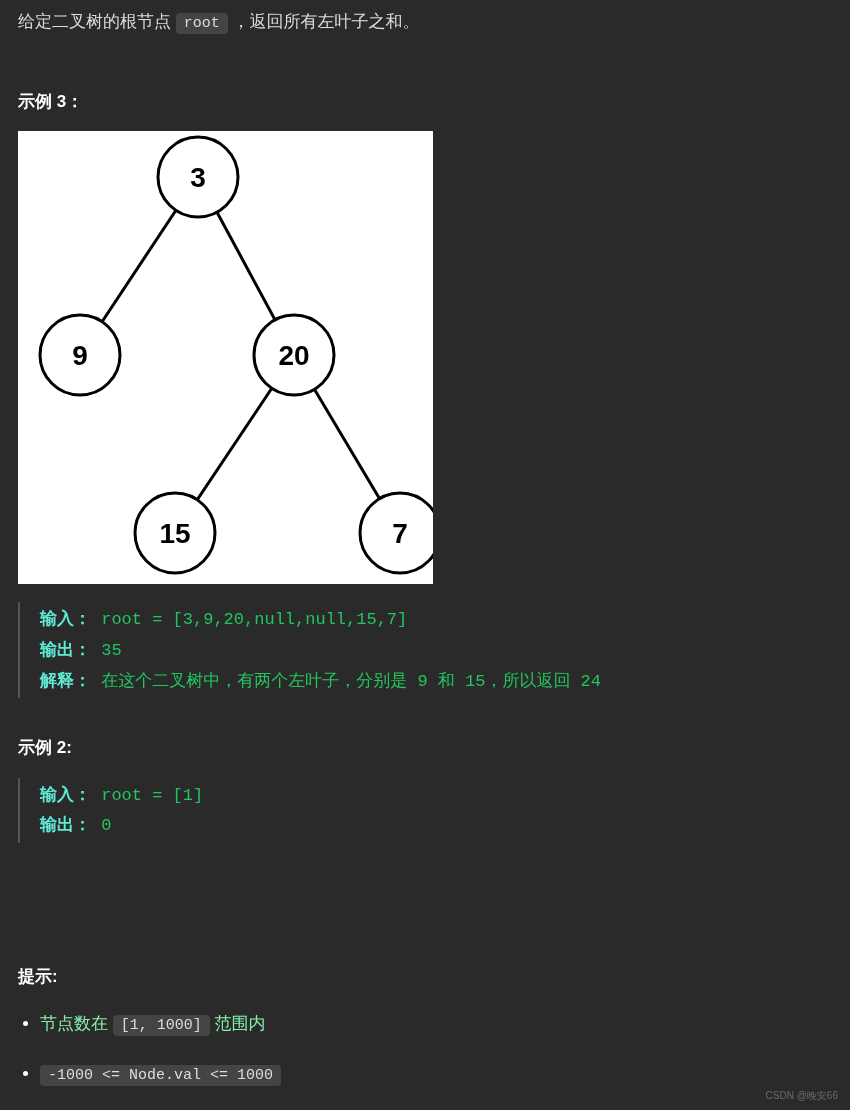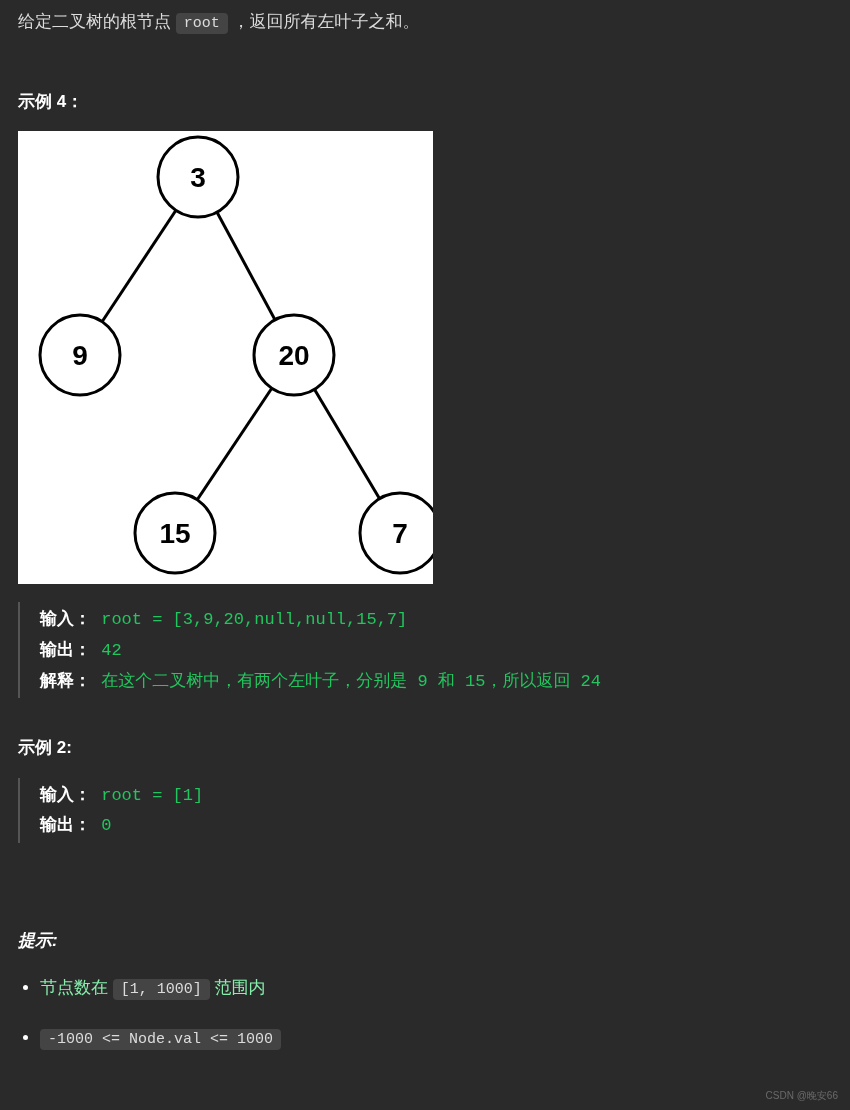--- a/index.html
+++ b/index.html
@@ -49,21 +49,21 @@
   }
   .io-block {
     border-left: 2px solid #555;
     padding: 2px 0 2px 20px;
     margin-bottom: 10px;
     font-family: "SFMono-Regular", Consolas, "Liberation Mono", Menlo, monospace;
     font-size: 17px;
     line-height: 1.75;
   }
   .io-block .label {
-    color: #ffffff;
+    color: #5eead4;
     font-weight: bold;
     font-family: Liberation Sans, sans-serif;
   }
   .io-block .value {
     color: #22c55e;
   }
   ul.hints {
     padding-left: 22px;
     margin-top: 20px;
   }
@@ -92,21 +92,21 @@
 </style>
 </head>
 <body>
 
 <div class="content">
 
   <div class="problem-desc">
     <span>给定二叉树的根节点 </span><code class="inline">root</code><span> ，返回所有左叶子之和。</span>
   </div>
 
-  <div class="heading">示例 4：</div>
+  <div class="heading">示例 3：</div>
 
   <div class="tree-image">
     <svg viewBox="0 0 415 453">
       <line x1="180" y1="46" x2="62" y2="224" stroke="#000" stroke-width="3"></line>
       <line x1="180" y1="46" x2="276" y2="224" stroke="#000" stroke-width="3"></line>
       <line x1="276" y1="224" x2="157" y2="402" stroke="#000" stroke-width="3"></line>
       <line x1="276" y1="224" x2="382" y2="402" stroke="#000" stroke-width="3"></line>
 
       <circle cx="180" cy="46" r="40" fill="#fff" stroke="#000" stroke-width="3"></circle>
       <text class="tree-node-text" x="180" y="46">3</text>
@@ -120,32 +120,32 @@
       <circle cx="157" cy="402" r="40" fill="#fff" stroke="#000" stroke-width="3"></circle>
       <text class="tree-node-text" x="157" y="402">15</text>
 
       <circle cx="382" cy="402" r="40" fill="#fff" stroke="#000" stroke-width="3"></circle>
       <text class="tree-node-text" x="382" y="402">7</text>
     </svg>
   </div>
 
   <div class="io-block">
     <div><span class="label">输入：</span><span class="value"> root = [3,9,20,null,null,15,7]</span></div>
-    <div><span class="label">输出：</span><span class="value"> 42</span></div>
+    <div><span class="label">输出：</span><span class="value"> 35</span></div>
     <div><span class="label">解释：</span><span class="value"> 在这个二叉树中，有两个左叶子，分别是 9 和 15，所以返回 24</span></div>
   </div>
 
   <div class="heading">示例 2:</div>
 
   <div class="io-block">
     <div><span class="label">输入：</span><span class="value"> root = [1]</span></div>
     <div><span class="label">输出：</span><span class="value"> 0</span></div>
   </div>
 
-  <div class="heading" style="margin-top:84px;font-style:italic;">提示:</div>
+  <div class="heading" style="margin-top:120px;">提示:</div>
 
   <ul class="hints">
     <li>
       <span class="txt">节点数在 </span><code class="inline">[1, 1000]</code><span class="txt"> 范围内</span>
     </li>
     <li>
       <code class="inline">-1000 &lt;= Node.val &lt;= 1000</code>
     </li>
   </ul>
 

